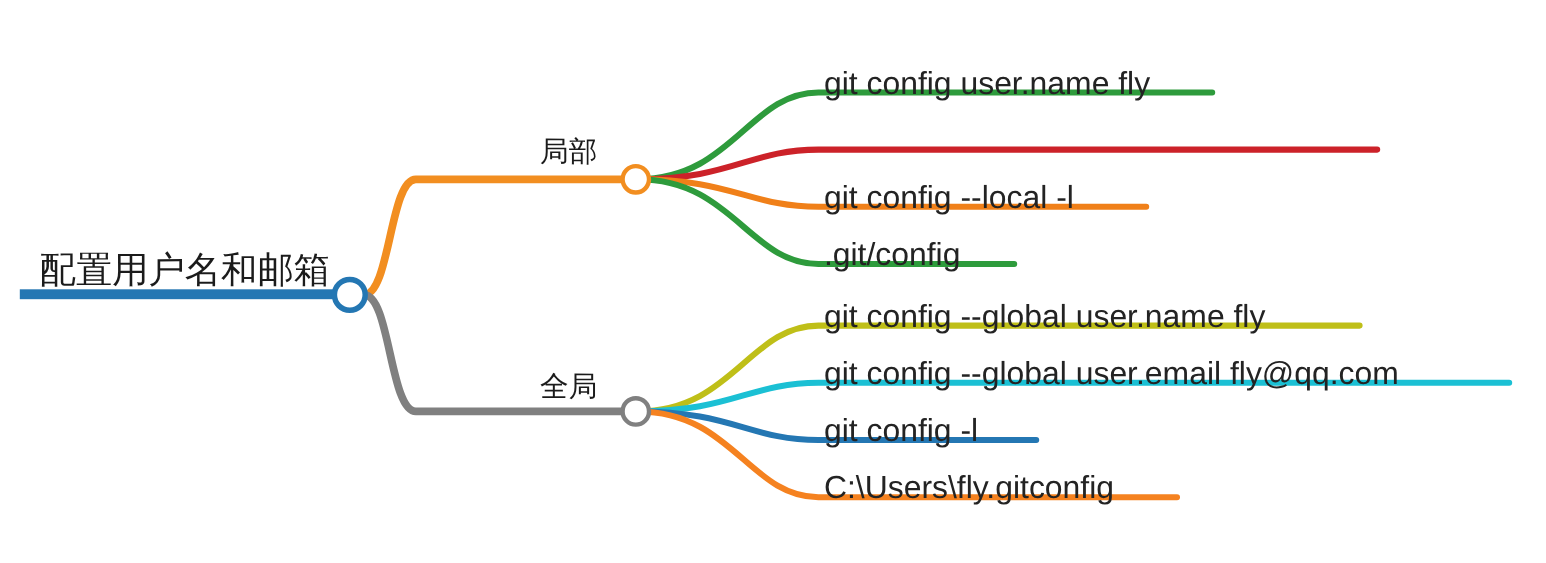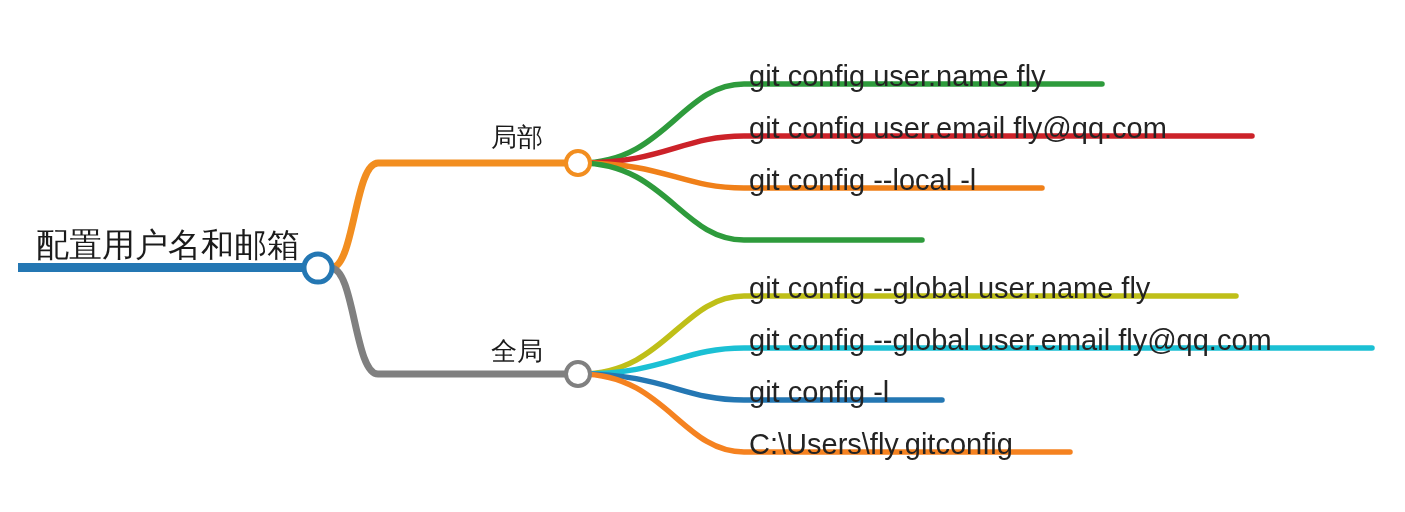--- a/index.html
+++ b/index.html
@@ -66,21 +66,21 @@
       <circle cx="318" cy="268" r="14" fill="#ffffff" stroke="#2477B3" stroke-width="5"></circle>
     </svg>
 
   <div class="node-label root-label" style="left:36px; top:228px;">配置用户名和邮箱</div>
 
   <div class="node-label branch-label" style="left:491px; top:124px;">局部</div>
 
   <div class="node-label branch-label" style="left:491px; top:338px;">全局</div>
 
   <div class="node-label leaf-label" style="left:749px; top:52px;">git config user.name fly</div>
-  <div class="node-label leaf-label" style="left:749px; top:104px;">git config user.email fly@qq.com</div>
   <div class="node-label leaf-label" style="left:749px; top:156px;">git config --local -l</div>
+  <div class="node-label leaf-label" style="left:749px; top:208px;">.git/config</div>
 
   <div class="node-label leaf-label" style="left:749px; top:264px;">git config --global user.name fly</div>
   <div class="node-label leaf-label" style="left:749px; top:316px;">git config --global user.email fly@qq.com</div>
   <div class="node-label leaf-label" style="left:749px; top:368px;">git config -l</div>
   <div class="node-label leaf-label" style="left:749px; top:420px;">C:\Users\fly.gitconfig</div>
 
 </div>
 
 </body></html>

